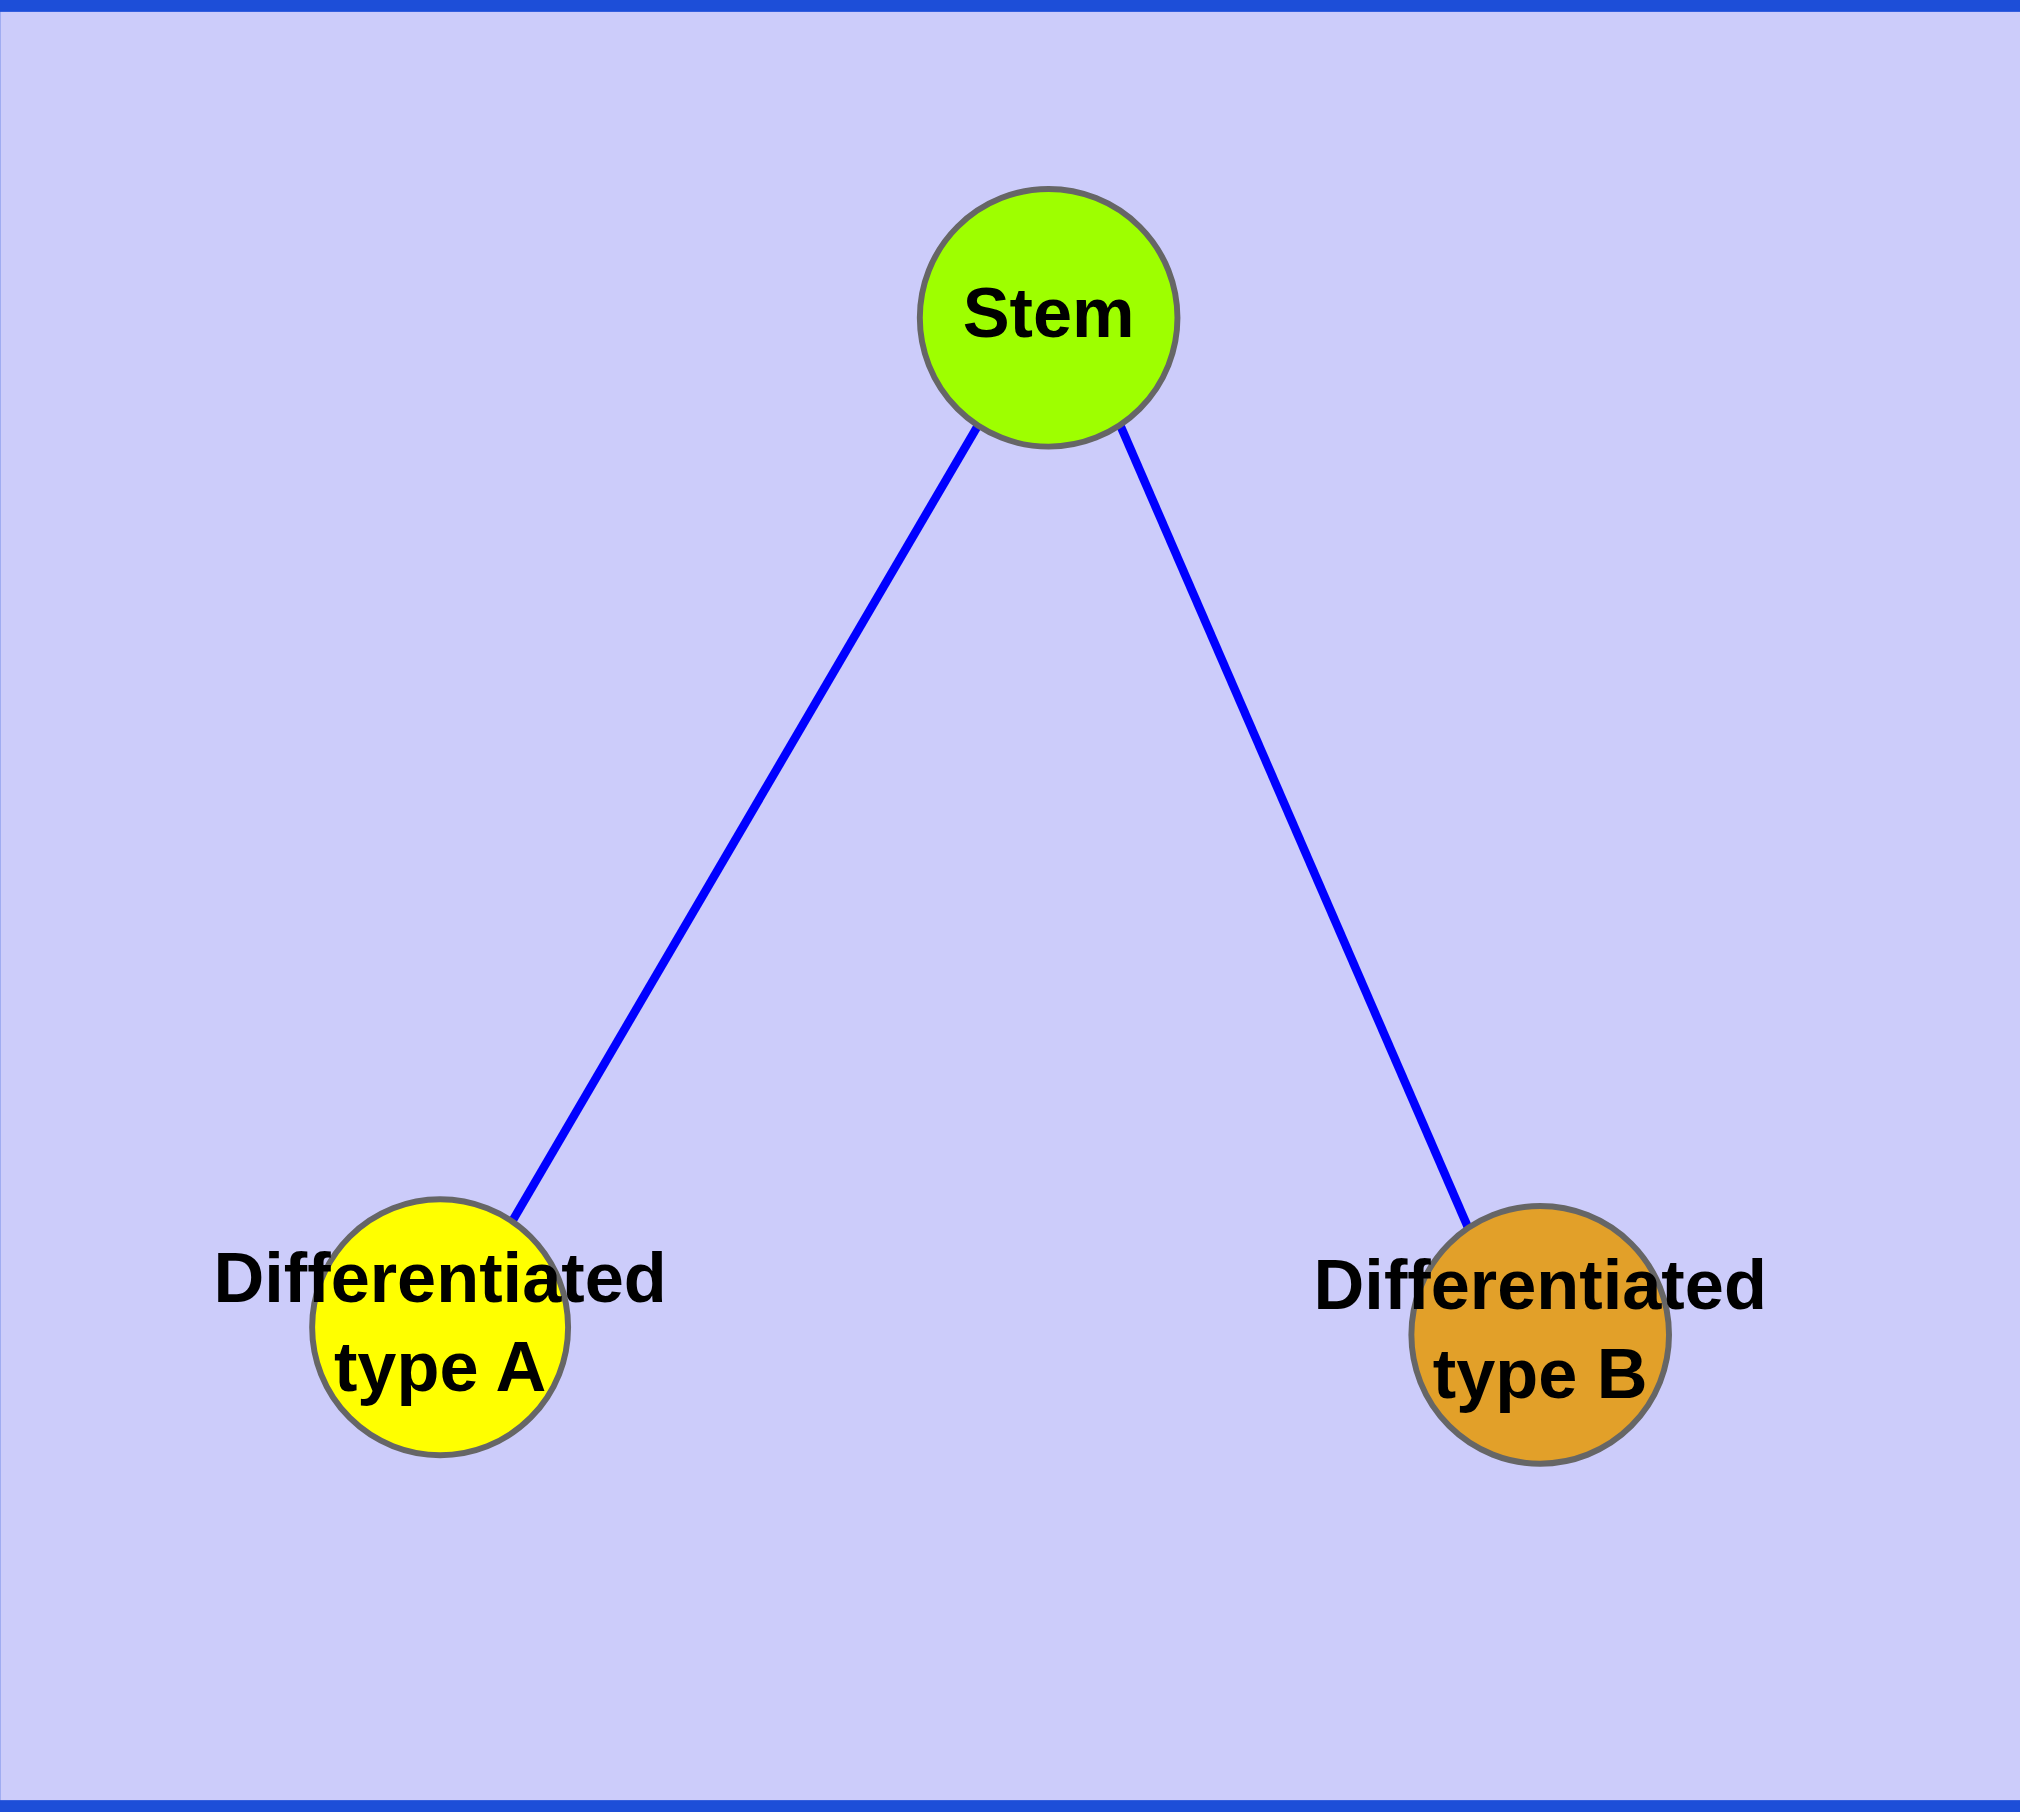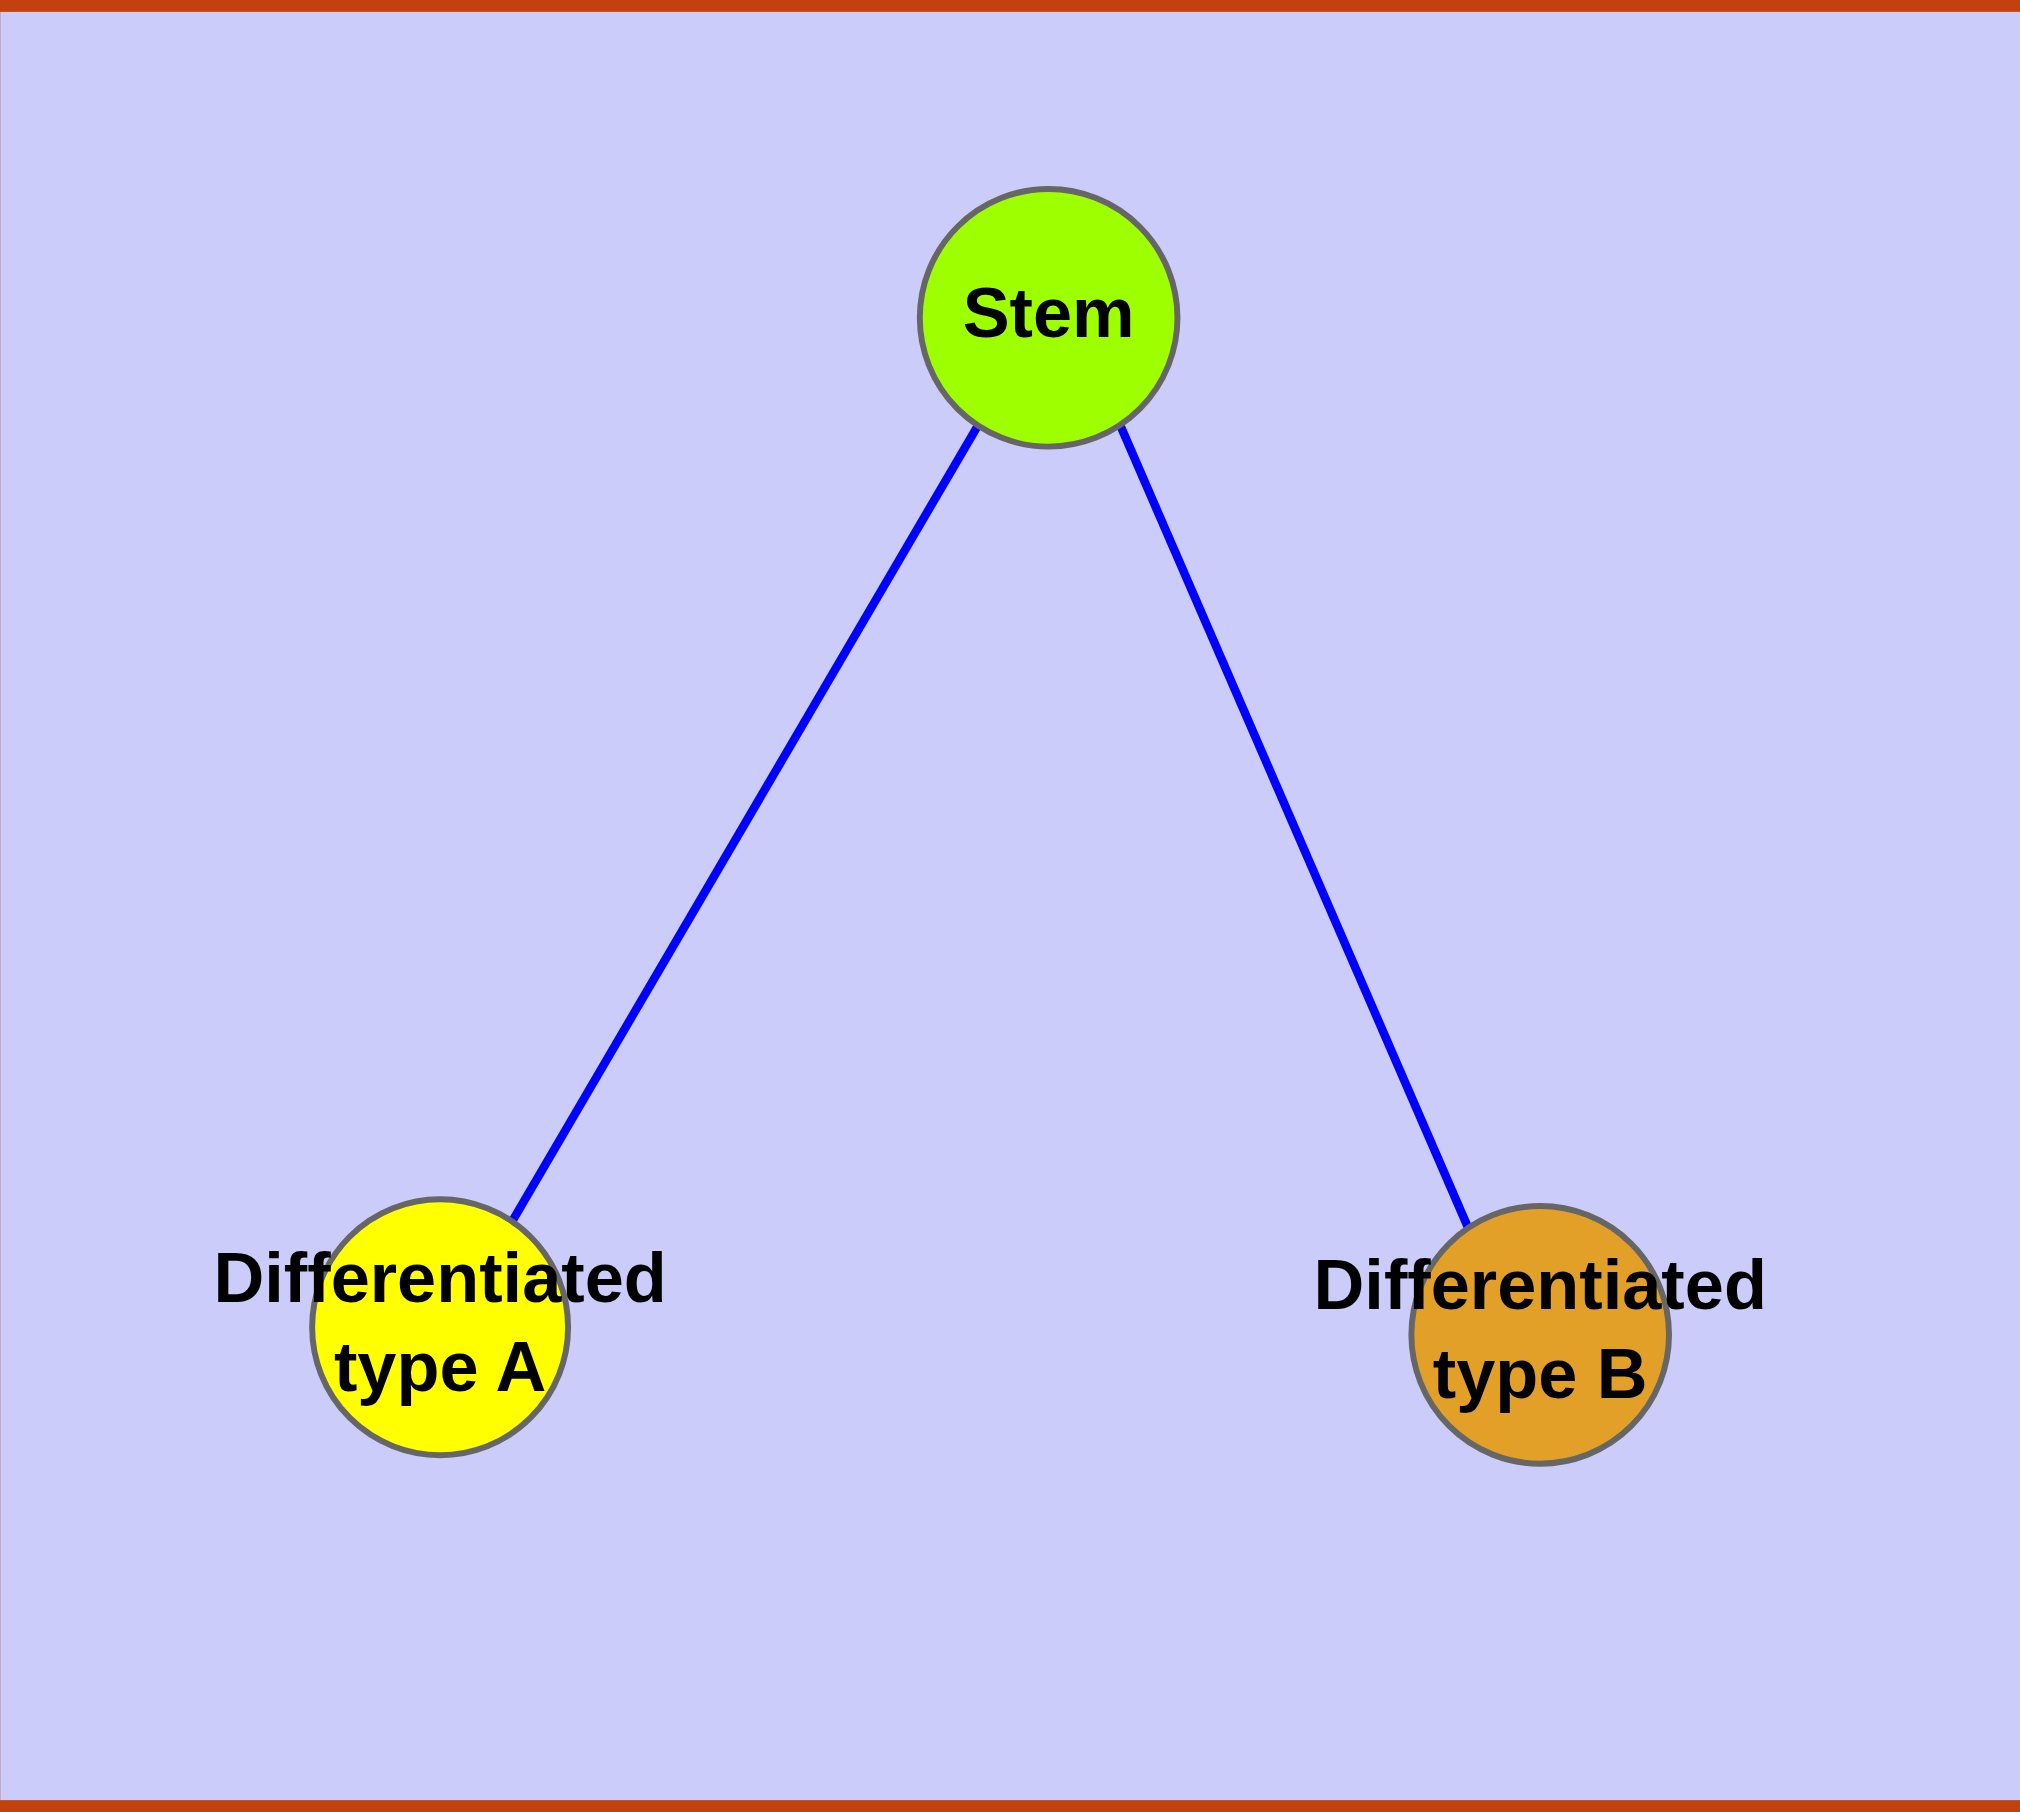--- a/index.html
+++ b/index.html
@@ -32,21 +32,21 @@
     font-weight: bold;
     fill: #000000;
     text-anchor: middle;
     dominant-baseline: middle;
     white-space: pre;
   }
 </style>
 </head>
 <body>
 
-<div id="graph-canvas" style="background: #c2410c;">
+<div id="graph-canvas" style="background: #1d4ed8;">
   <svg id="graph-svg" viewBox="0 0 2384 2138" xmlns="http://www.w3.org/2000/svg">
 
     <rect id="bg-rect" x="0" y="14" width="2384" height="2110" fill="#ccccfa"></rect>
 
     <g id="edge-layer">
         <line x1="1153" y1="503" x2="604" y2="1441" stroke="#0000ff" stroke-width="10" stroke-linecap="butt"></line>
         <line x1="1322" y1="503" x2="1733" y2="1451" stroke="#0000ff" stroke-width="10" stroke-linecap="butt"></line>
       </g>
     <g id="node-layer">
         <circle cx="1237" cy="375" r="152" fill="#9eff00" stroke="#666666" stroke-width="7"></circle>

